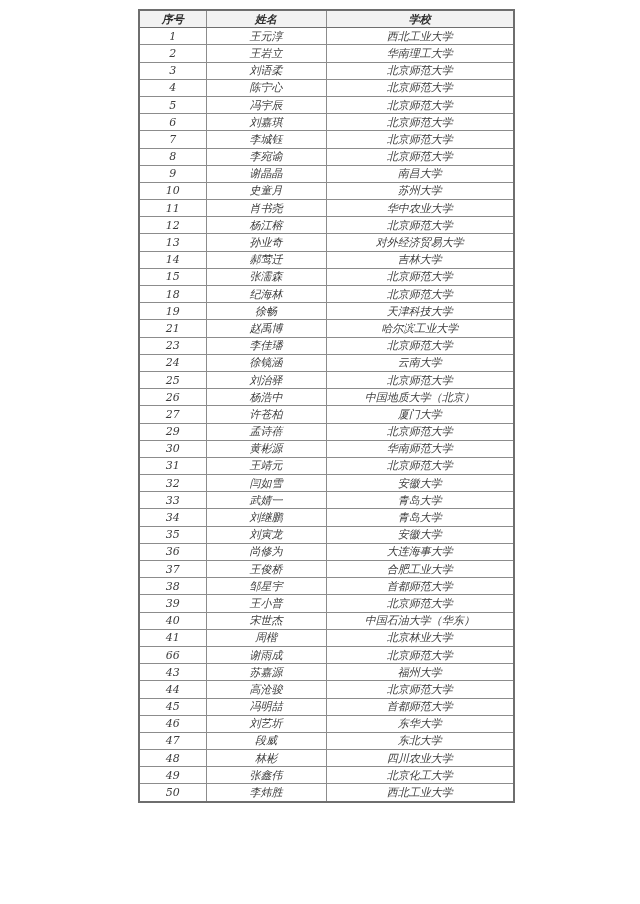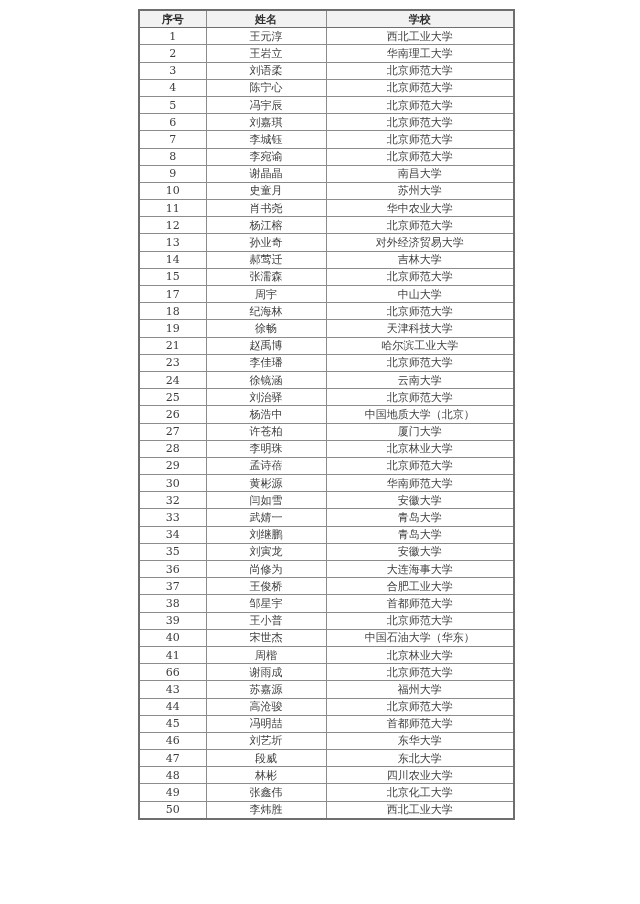--- a/index.html
+++ b/index.html
@@ -9,20 +9,21 @@
     width: 640px;
     height: 904px;
     overflow: hidden;
     font-family: "DejaVu Serif", "Liberation Serif", serif;
   }
   .page {
     position: relative;
     width: 640px;
     height: 753px;
     background: #ffffff;
+    font-style: italic;
   }
   .roster-table {
     position: absolute;
     left: 138px;
     top: 9px;
     width: 375px;
     border-collapse: collapse;
     table-layout: fixed;
     font-size: 11px;
     color: #3d3d3d;
@@ -139,25 +140,20 @@
           <td>14</td>
           <td>郝莺迁</td>
           <td>吉林大学</td>
         </tr>
         <tr>
           <td>15</td>
           <td>张濡森</td>
           <td>北京师范大学</td>
         </tr>
         <tr>
-          <td>17</td>
-          <td>周宇</td>
-          <td>中山大学</td>
-        </tr>
-        <tr>
           <td>18</td>
           <td>纪海林</td>
           <td>北京师范大学</td>
         </tr>
         <tr>
           <td>19</td>
           <td>徐畅</td>
           <td>天津科技大学</td>
         </tr>
         <tr>
@@ -184,33 +180,33 @@
           <td>26</td>
           <td>杨浩中</td>
           <td>中国地质大学（北京）</td>
         </tr>
         <tr>
           <td>27</td>
           <td>许苍柏</td>
           <td>厦门大学</td>
         </tr>
         <tr>
-          <td>28</td>
-          <td>李明珠</td>
-          <td>北京林业大学</td>
-        </tr>
-        <tr>
           <td>29</td>
           <td>孟诗蓓</td>
           <td>北京师范大学</td>
         </tr>
         <tr>
           <td>30</td>
           <td>黄彬源</td>
           <td>华南师范大学</td>
+        </tr>
+        <tr>
+          <td>31</td>
+          <td>王靖元</td>
+          <td>北京师范大学</td>
         </tr>
         <tr>
           <td>32</td>
           <td>闫如雪</td>
           <td>安徽大学</td>
         </tr>
         <tr>
           <td>33</td>
           <td>武婧一</td>
           <td>青岛大学</td>

